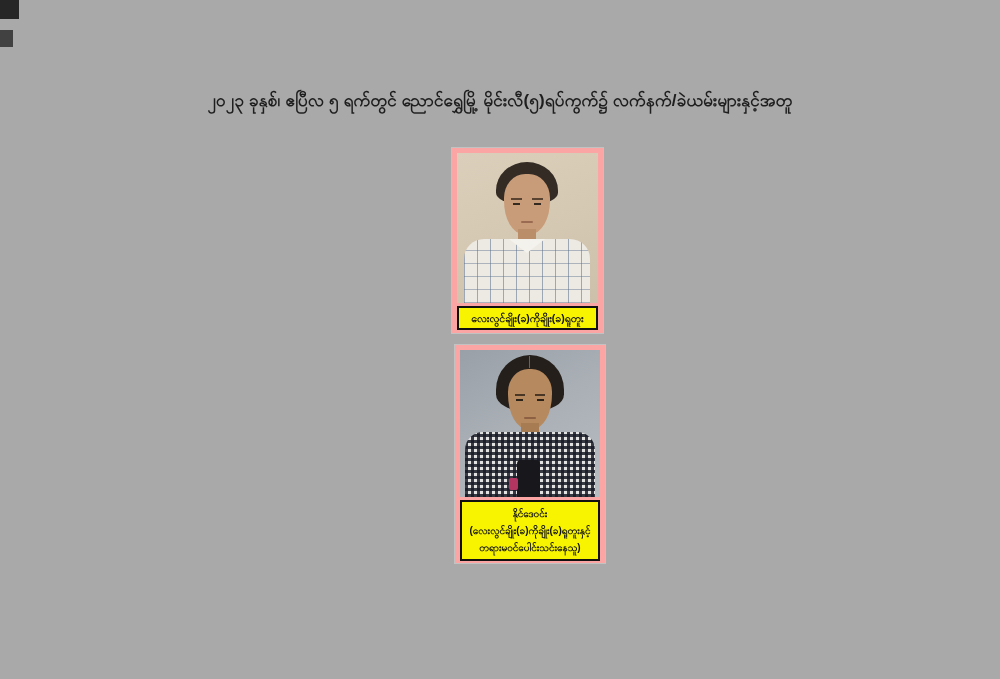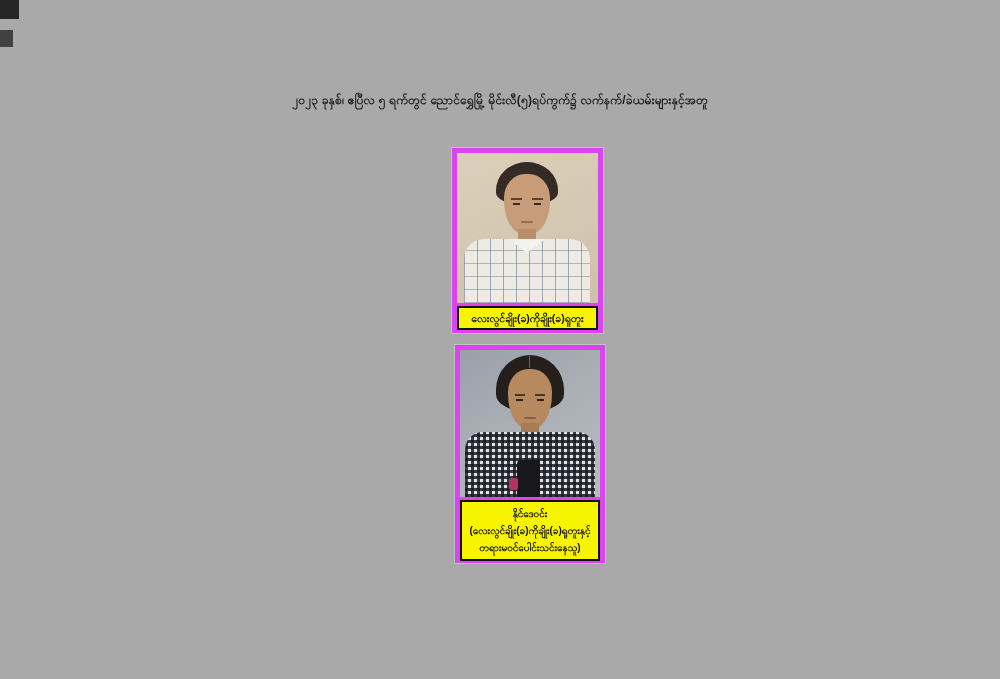--- a/index.html
+++ b/index.html
@@ -8,26 +8,26 @@
     background:#a9a9a9;
     font-family:"Liberation Sans", sans-serif;
   }
   .corner-square{position:absolute;}
   #sq1{left:0;top:0;width:19px;height:19px;background:#262626;}
   #sq2{left:0;top:30px;width:13px;height:17px;background:#414141;}
 
   .header-text{
     position:absolute;left:0;top:92px;width:1000px;
     text-align:center;color:#1e1e1e;
-    font-size:12px;line-height:17px;font-weight:600;
+    font-size:17px;line-height:17px;font-weight:600;
     letter-spacing:.2px;
   }
 
   .photo-card{
-    position:absolute;background:#d946ef;box-sizing:border-box;
+    position:absolute;background:#fca5a5;box-sizing:border-box;
     padding:5px;box-shadow:0 0 0 1px #c2c2c2;
   }
   #card1{left:452px;top:148px;width:151px;height:185px;}
   #card2{left:455px;top:345px;width:150px;height:218px;}
 
   .photo-area{
     position:relative;width:100%;overflow:hidden;
   }
   #photo1{height:150px;background:linear-gradient(160deg,#dbcfbb 0%,#d5c8b2 55%,#cdc0aa 100%);}
   #photo2{height:147px;background:linear-gradient(150deg,#99a0a8 0%,#a9afb5 45%,#b7bcc1 100%);}

